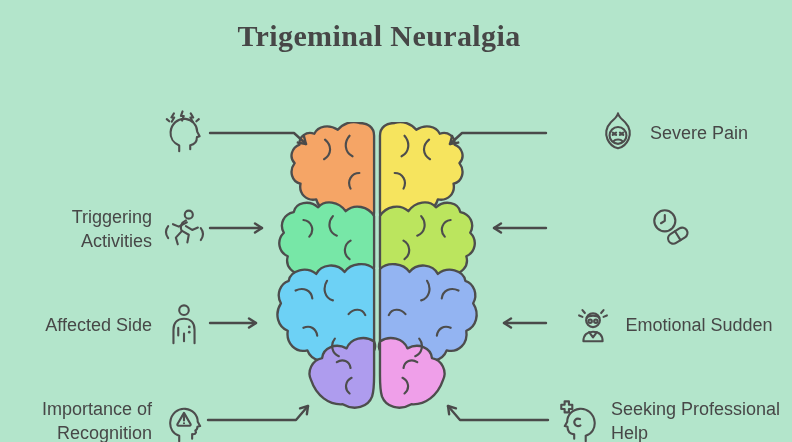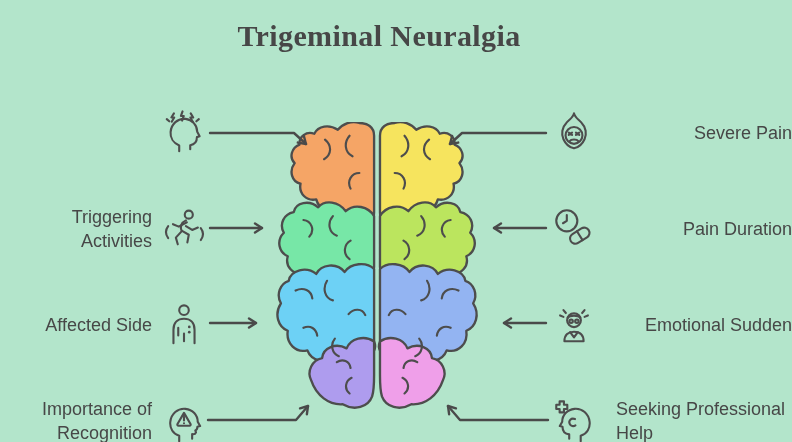--- a/index.html
+++ b/index.html
@@ -9,21 +9,21 @@
     font-family:"Liberation Sans",sans-serif;
     color:var(--c-text,#4a4a4a);
   }
   .title{
     position:absolute;top:19px;left:0;width:758px;text-align:center;
     font-family:"Liberation Serif",serif;font-size:30px;font-weight:600;
     letter-spacing:.4px;color:var(--c-text,#474747);
   }
   .row{position:absolute;display:flex;align-items:center;gap:9px;height:60px}
   .row.left{left:0;width:207px;justify-content:flex-end}
-  .row.right{left:551px;width:241px;justify-content:space-between}
+  .row.right{left:551px;width:241px;justify-content:center}
   .r1{top:103px}.r2{top:199px}.r3{top:295px}.r4{top:391px}
   .label{font-size:18px;line-height:24px}
   .row.left .label{text-align:right;max-width:150px}
   .row.right .label{text-align:left;max-width:176px}
   .icon{flex:0 0 auto}
   svg .ln{fill:none;stroke:var(--c-outline,#4d4d4d);stroke-width:2.2;stroke-linecap:round;stroke-linejoin:round}
   svg .dot{fill:var(--c-outline,#4d4d4d);stroke:none}
   svg .mask{fill:var(--c-background,#b3e5cb)}
   .lobe{stroke:var(--c-outline,#4d4d4d);stroke-width:2.4;stroke-linejoin:round}
   .gyri{fill:none;stroke:var(--c-outline,#4d4d4d);stroke-width:2.2;stroke-linecap:round}
@@ -137,21 +137,20 @@
 
 <div class="row right r2">
   <svg class="icon" width="46" height="46" viewBox="0 0 48 48">
     <circle class="ln" cx="16.5" cy="15.5" r="11"></circle>
     <path class="ln" d="M 16.5,9.5 L 16.5,15.5 L 12.5,18"></path>
     <g transform="rotate(-32 30 31)">
       <rect class="mask ln" x="19" y="25.5" width="22" height="11" rx="5.5"></rect>
       <line class="ln" x1="30" y1="25.5" x2="30" y2="36.5"></line>
     </g>
   </svg>
-  <div class="label">Pain Duration</div>
 </div>
 
 <div class="row right r3">
   <svg class="icon" width="46" height="46" viewBox="0 0 48 48">
     <circle class="ln" cx="24" cy="19" r="7.2"></circle>
     <path class="ln" d="M 17.5,16.5 C 19.5,13.5 28.5,13.5 30.5,16.5"></path>
     <circle class="ln" cx="21" cy="20" r="1.8"></circle>
     <circle class="ln" cx="27" cy="20" r="1.8"></circle>
     <path class="ln" d="M 14,41 C 14,34 18,31 24,31 C 30,31 34,34 34,41 L 14,41 Z"></path>
     <path class="ln" d="M 20,31.5 L 24,37 L 28,31.5"></path>

